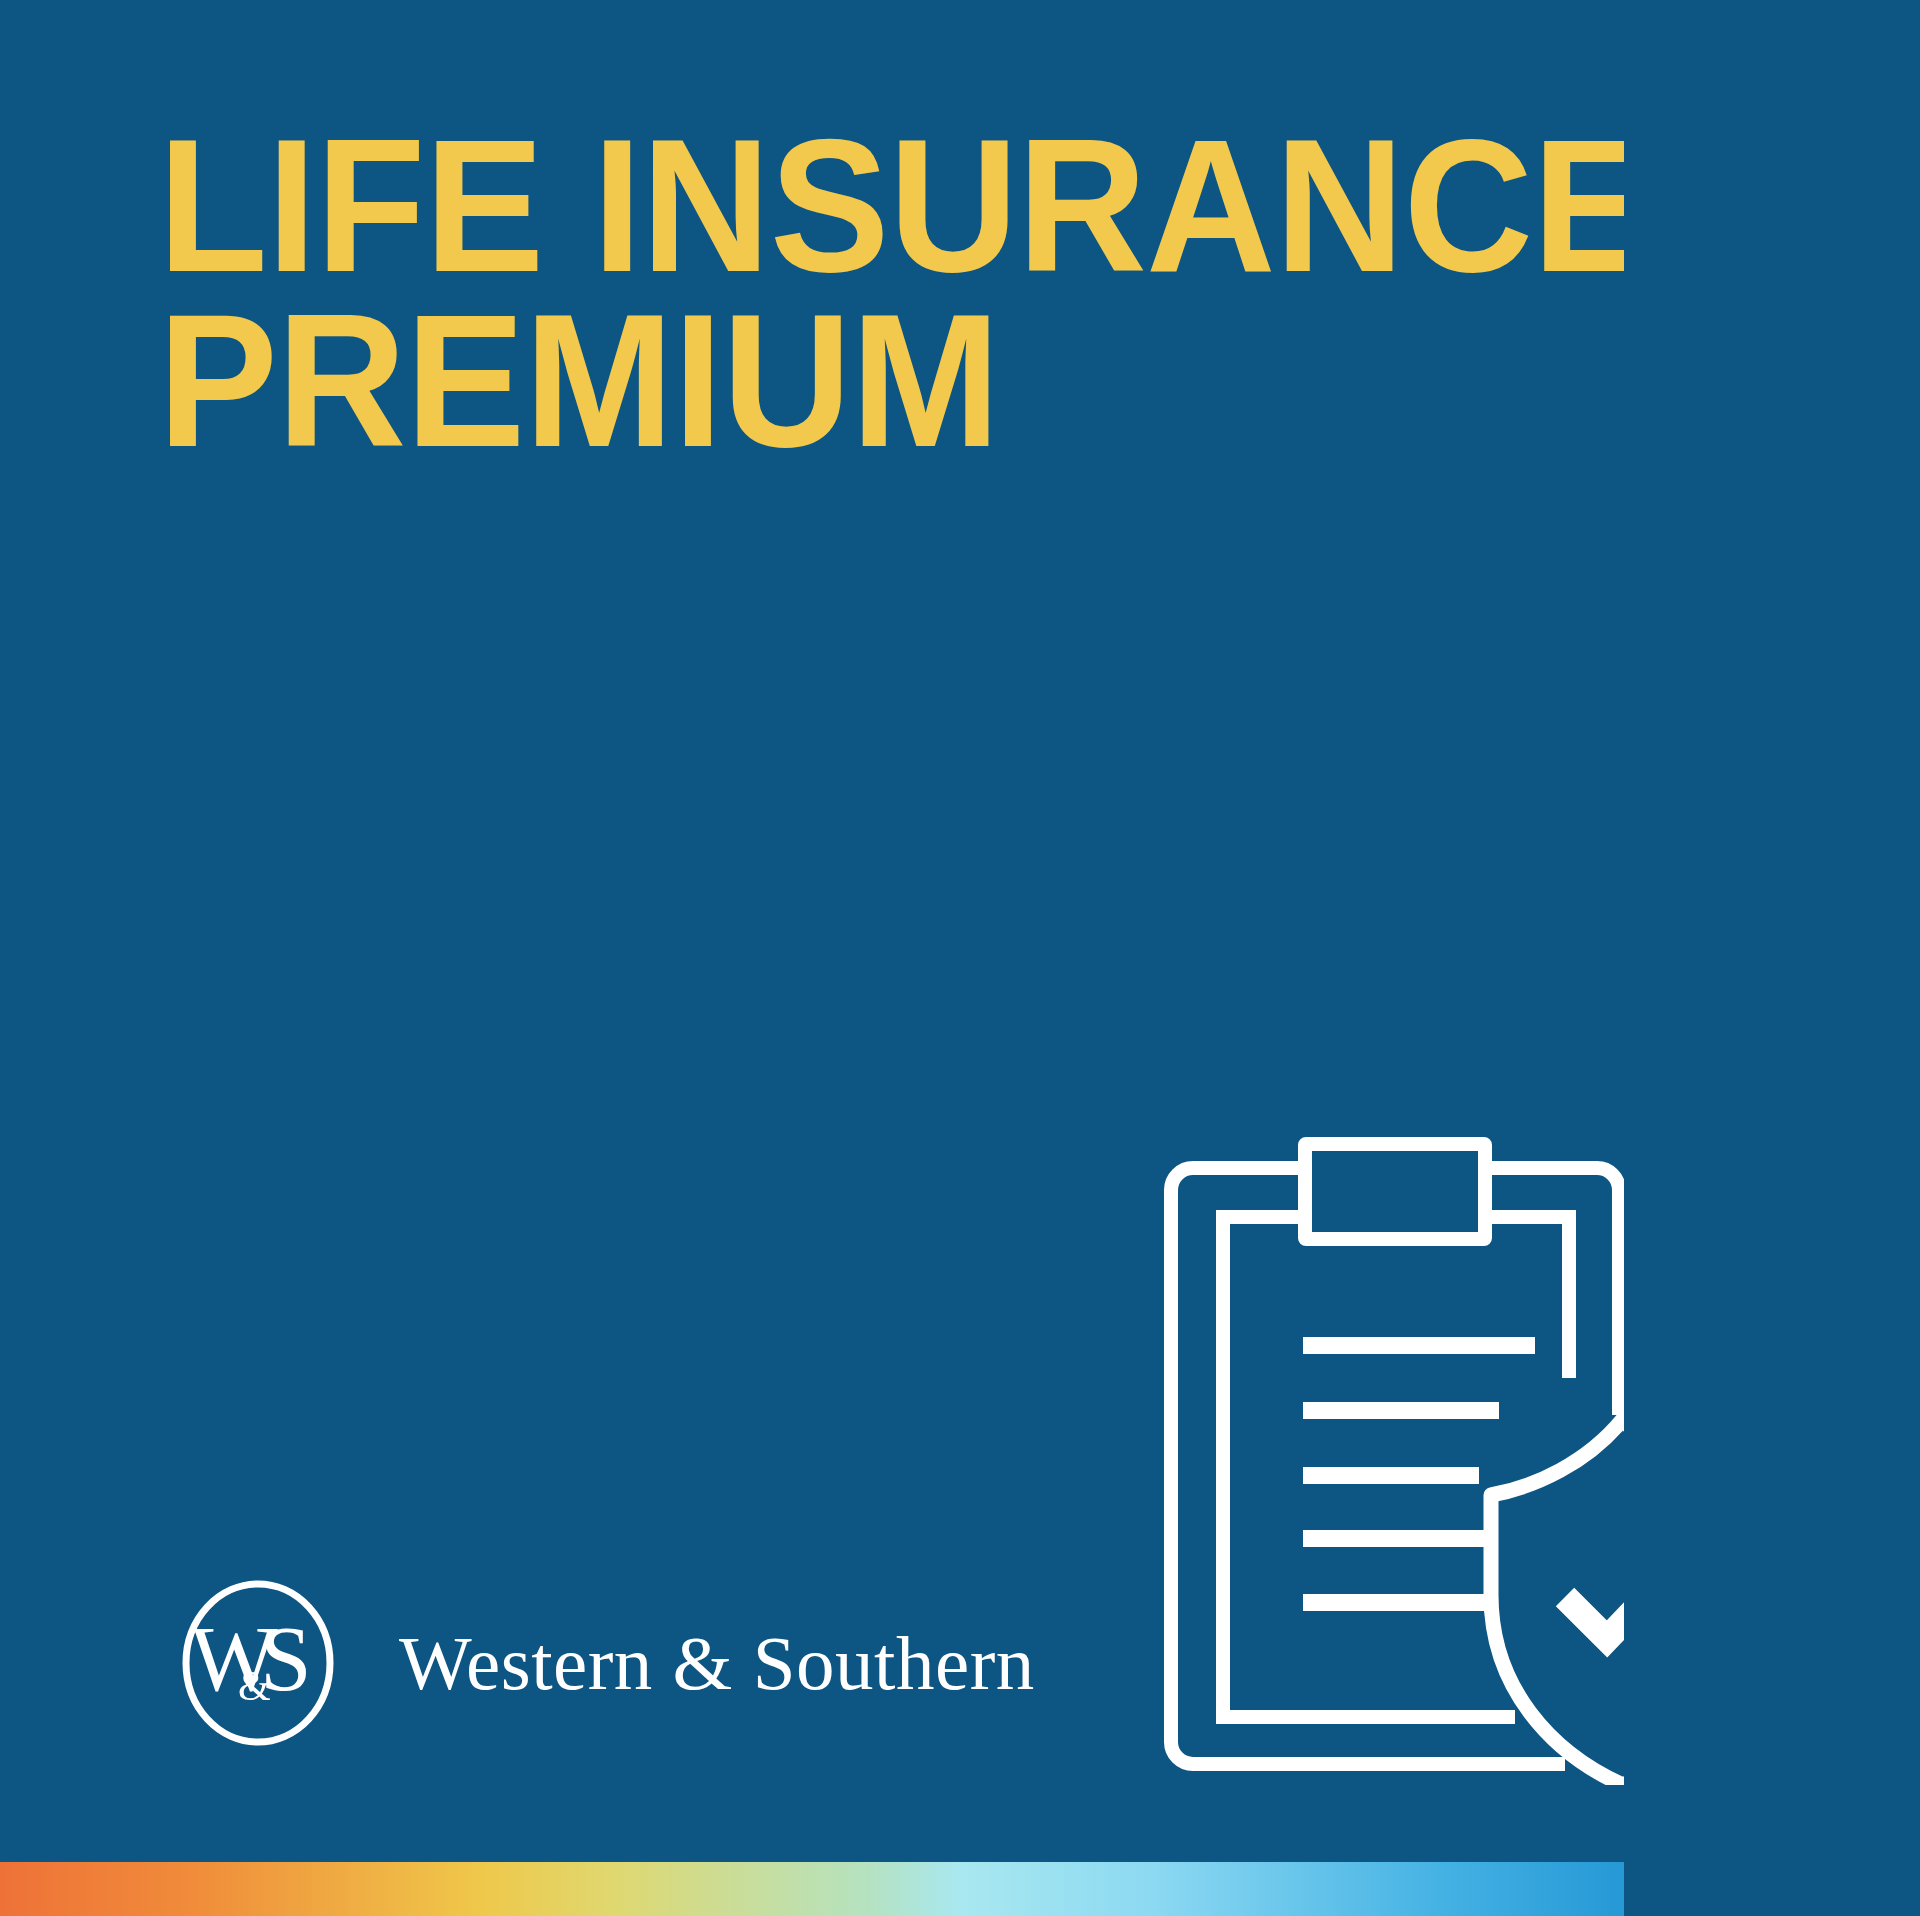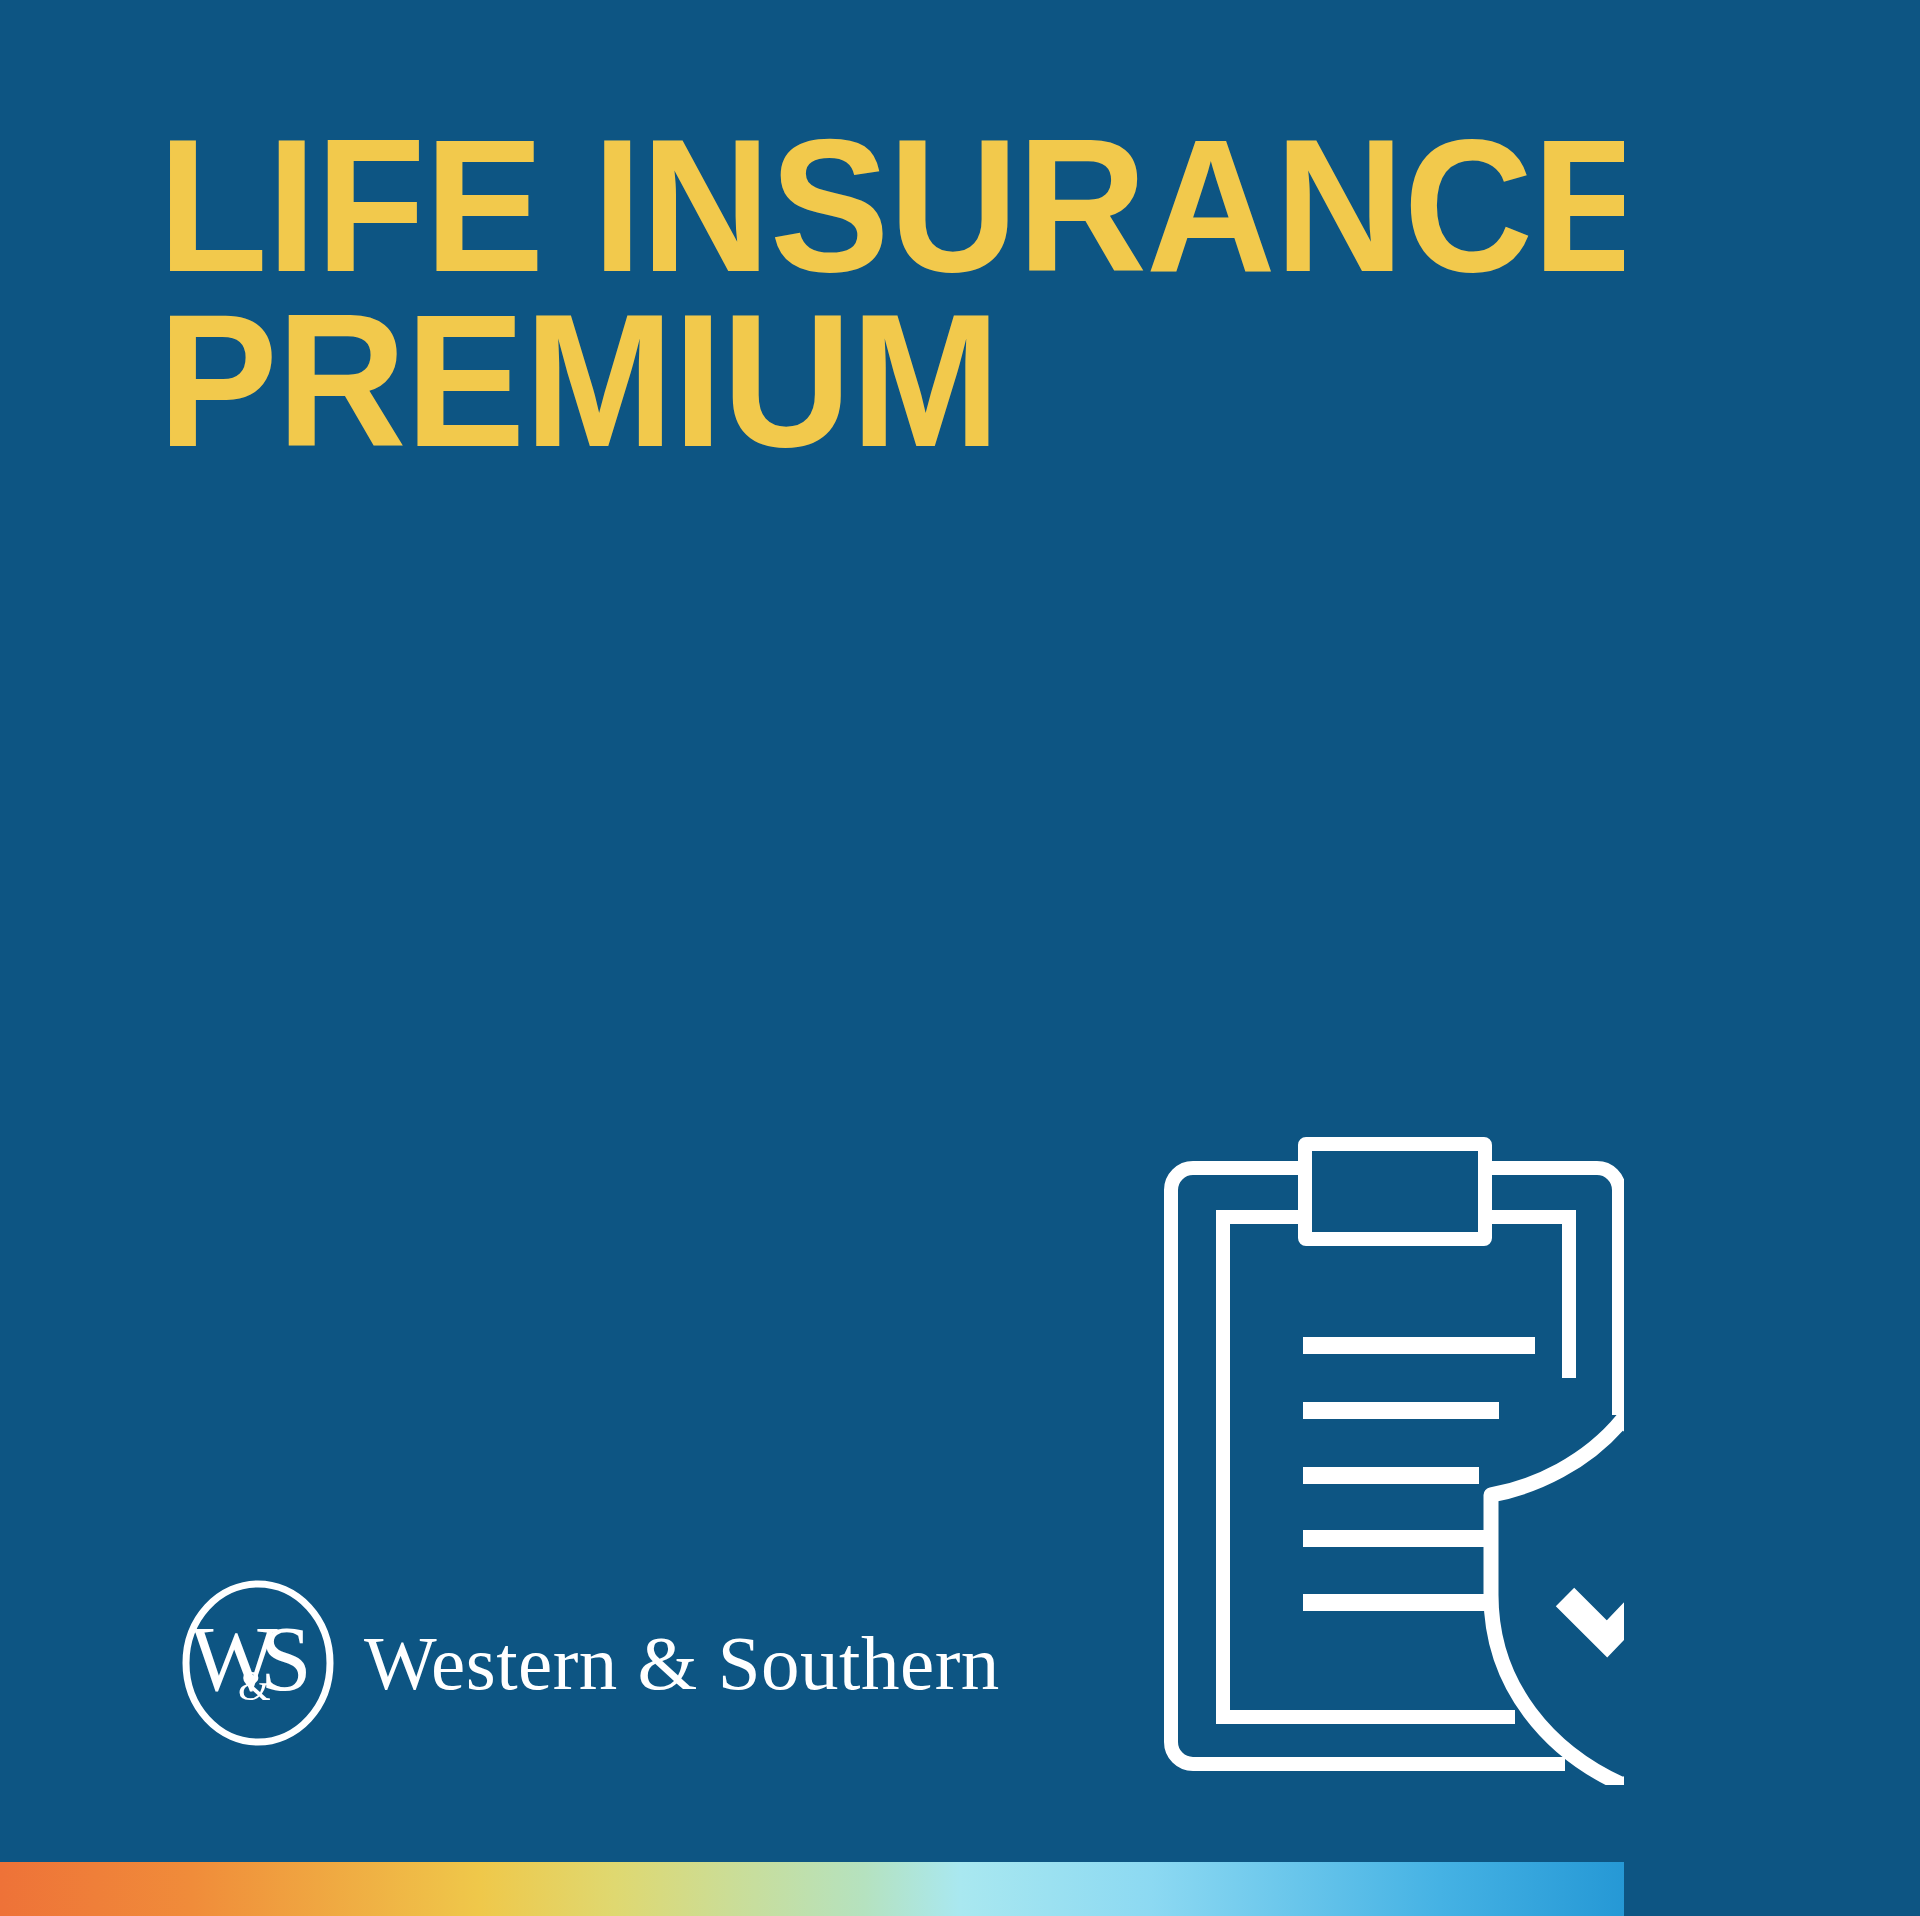--- a/index.html
+++ b/index.html
@@ -70,20 +70,21 @@
     display: flex;
     align-items: center;
     gap: 26px;
   }
   .logo-mark { flex: 0 0 auto; display: block; }
   .logo-words {
     display: flex;
     flex-direction: column;
     justify-content: center;
     color: #ffffff;
+    margin-left: 35px;
   }
   .logo-words .lw {
     font-family: "Liberation Serif", "DejaVu Serif", serif;
     font-weight: 400;
     font-size: 77px;
     line-height: 83px;
     white-space: nowrap;
     letter-spacing: 0.5px;
   }
 

